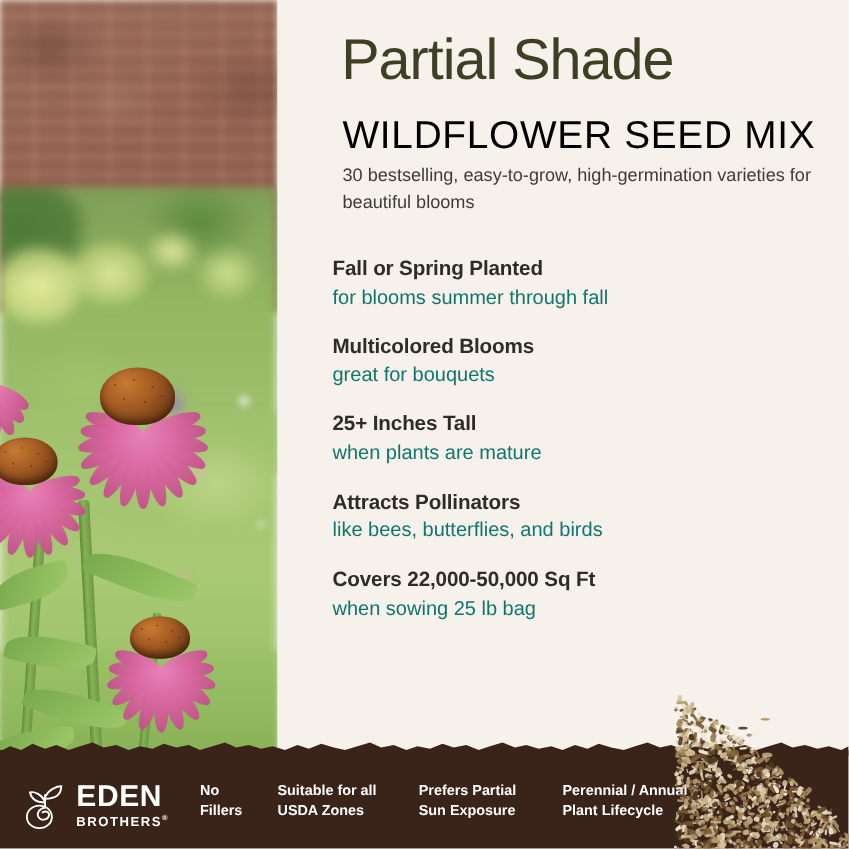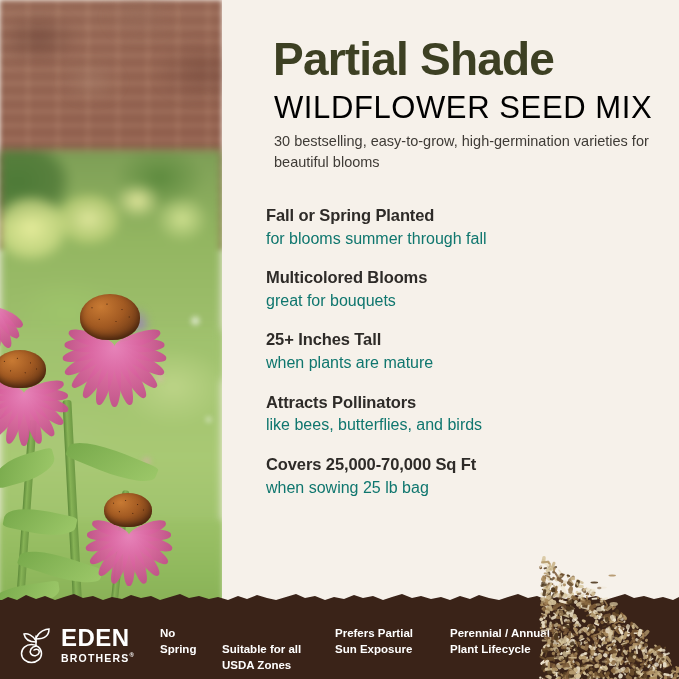--- a/index.html
+++ b/index.html
@@ -154,23 +154,23 @@
 
   
   #content {
     position: absolute;
     left: 222px; top: 0;
     width: 457px; height: 614px;
     background: #f6f1ea;
   }
   .title {
     position: absolute;
-    left: 51px; top: 36px;
+    left: 51px; top: 24px;
     font-size: 46px;
-    font-weight: bold;
+    font-weight: normal;
     color: #3d4023;
     letter-spacing: -0.8px;
     line-height: 1;
     white-space: nowrap;
   }
   .subtitle {
     position: absolute;
     left: 52px; top: 92px;
     font-size: 31px;
     color: #000000;
@@ -261,21 +261,21 @@
     gap: 0;
   }
   .badge {
     font-size: 11.5px;
     font-weight: bold;
     color: #ffffff;
     line-height: 1.35;
     white-space: pre-line;
   }
   .badge.b0 { width: 62px; }
-  .badge.b1 { width: 113px; margin-top: 16px; }
+  .badge.b1 { width: 113px; }
   .badge.b2 { width: 115px; }
   .badge.b3 { width: 130px; }
 
   
   #seed-pile {
     position: absolute;
     right: 0; bottom: 0;
     width: 140px; height: 128px;
     pointer-events: none;
   }
@@ -388,21 +388,21 @@
       </div>
       <div class="feature">
         <div class="f-head">25+ Inches Tall</div>
         <div class="f-sub">when plants are mature</div>
       </div>
       <div class="feature">
         <div class="f-head">Attracts Pollinators</div>
         <div class="f-sub">like bees, butterflies, and birds</div>
       </div>
       <div class="feature">
-        <div class="f-head">Covers 25,000-70,000 Sq Ft</div>
+        <div class="f-head">Covers 22,000-50,000 Sq Ft</div>
         <div class="f-sub">when sowing 25 lb bag</div>
       </div>
     </div>
   </div>
 
   <div id="soil">
     <svg id="soil-edge" viewBox="0 0 679 14" preserveAspectRatio="none">
       <path d="M0,10 L8,6 L17,9 L26,4 L36,8 L45,5 L55,9 L64,6 L74,3 L83,7 L93,5 L103,9 L112,6 L122,8 L131,4 L141,7 L151,5 L160,9 L170,6 L180,3 L189,7 L199,5 L209,8 L218,6 L228,9 L238,5 L247,8 L257,4 L267,7 L276,9 L286,6 L296,3 L305,7 L315,5 L325,9 L334,6 L344,8 L354,4 L363,7 L373,5 L383,9 L392,6 L402,3 L412,7 L421,5 L431,8 L441,6 L450,9 L460,5 L470,8 L479,4 L489,7 L499,9 L508,6 L518,3 L528,7 L537,5 L547,9 L557,6 L566,8 L576,4 L586,7 L596,5 L605,9 L615,6 L625,3 L634,7 L644,5 L654,8 L663,6 L673,9 L679,6 L679,14 L0,14 Z" fill="#3a2318"></path>
     </svg>
 
@@ -418,21 +418,21 @@
           </g>
         </svg>
         <div class="logo-text">
           <div class="logo-eden">EDEN</div>
           <div class="logo-brothers"><span>BROTHERS</span><span class="logo-reg">®</span></div>
         </div>
       </div>
 
       <div class="badges">
         <div class="badge b0">No
-Spring</div>
+Fillers</div>
         <div class="badge b1">Suitable for all
 USDA Zones</div>
         <div class="badge b2">Prefers Partial
 Sun Exposure</div>
         <div class="badge b3">Perennial / Annual
 Plant Lifecycle</div>
       </div>
 
       <svg id="seed-pile" viewBox="0 0 140 128">
           <rect x="39.2" y="85.3" width="4.9" height="2.1" rx="1.0" fill="#b59b6e" transform="rotate(-46 41.6 86.4)" opacity="0.82"></rect>

